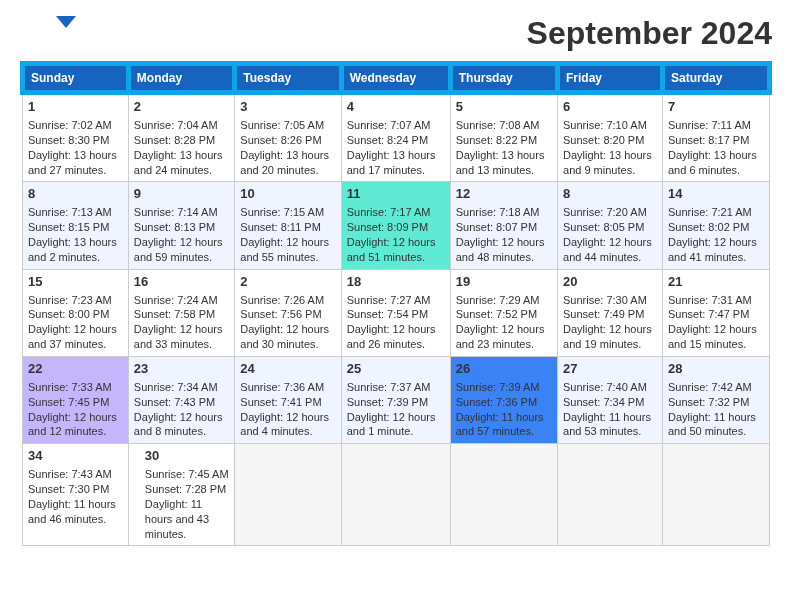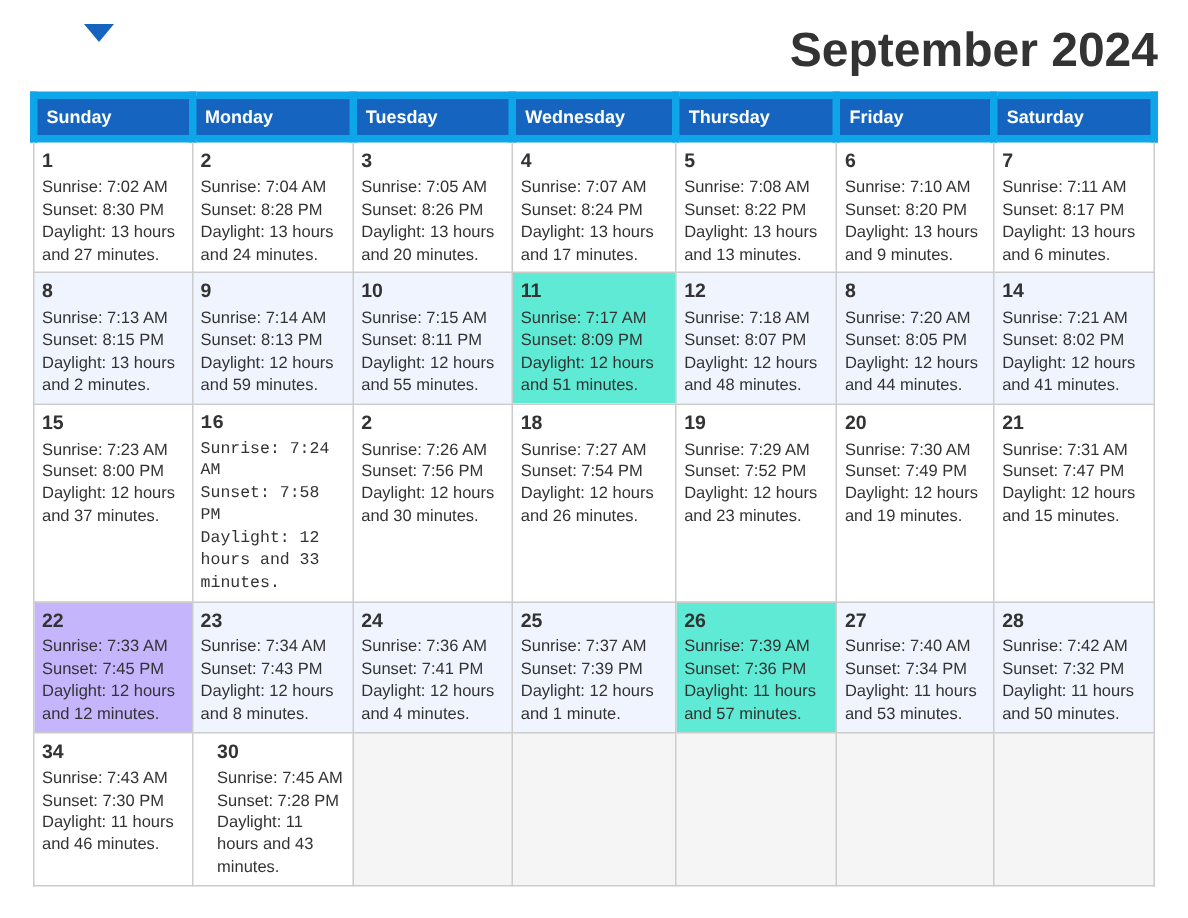--- a/index.html
+++ b/index.html
@@ -158,33 +158,33 @@
           <td style="background: rgb(240, 244, 255);"><span class="day-number">8</span><span class="day-info">Sunrise: 7:13 AM<br>Sunset: 8:15 PM<br>Daylight: 13 hours and 2 minutes.</span></td>
           <td style="background: rgb(240, 244, 255);"><span class="day-number">9</span><span class="day-info">Sunrise: 7:14 AM<br>Sunset: 8:13 PM<br>Daylight: 12 hours and 59 minutes.</span></td>
           <td style="background: rgb(240, 244, 255);"><span class="day-number">10</span><span class="day-info">Sunrise: 7:15 AM<br>Sunset: 8:11 PM<br>Daylight: 12 hours and 55 minutes.</span></td>
           <td style="background: #5eead4;"><span class="day-number">11</span><span class="day-info">Sunrise: 7:17 AM<br>Sunset: 8:09 PM<br>Daylight: 12 hours and 51 minutes.</span></td>
           <td style="background: rgb(240, 244, 255);"><span class="day-number">12</span><span class="day-info">Sunrise: 7:18 AM<br>Sunset: 8:07 PM<br>Daylight: 12 hours and 48 minutes.</span></td>
           <td style="background: rgb(240, 244, 255);"><span class="day-number">8</span><span class="day-info">Sunrise: 7:20 AM<br>Sunset: 8:05 PM<br>Daylight: 12 hours and 44 minutes.</span></td>
           <td style="background: rgb(240, 244, 255);"><span class="day-number">14</span><span class="day-info">Sunrise: 7:21 AM<br>Sunset: 8:02 PM<br>Daylight: 12 hours and 41 minutes.</span></td>
         </tr>
         <tr>
           <td style="background: rgb(255, 255, 255);"><span class="day-number">15</span><span class="day-info">Sunrise: 7:23 AM<br>Sunset: 8:00 PM<br>Daylight: 12 hours and 37 minutes.</span></td>
-          <td style="background: rgb(255, 255, 255); font-family: Liberation Mono, monospace;"><span class="day-number">16</span><span class="day-info">Sunrise: 7:24 AM<br>Sunset: 7:58 PM<br>Daylight: 12 hours and 33 minutes.</span></td>
+          <td style="background: rgb(255, 255, 255);"><span class="day-number">16</span><span class="day-info">Sunrise: 7:24 AM<br>Sunset: 7:58 PM<br>Daylight: 12 hours and 33 minutes.</span></td>
           <td style="background: rgb(255, 255, 255);"><span class="day-number">2</span><span class="day-info">Sunrise: 7:26 AM<br>Sunset: 7:56 PM<br>Daylight: 12 hours and 30 minutes.</span></td>
           <td style="background: rgb(255, 255, 255);"><span class="day-number">18</span><span class="day-info">Sunrise: 7:27 AM<br>Sunset: 7:54 PM<br>Daylight: 12 hours and 26 minutes.</span></td>
           <td style="background: rgb(255, 255, 255);"><span class="day-number">19</span><span class="day-info">Sunrise: 7:29 AM<br>Sunset: 7:52 PM<br>Daylight: 12 hours and 23 minutes.</span></td>
           <td style="background: rgb(255, 255, 255);"><span class="day-number">20</span><span class="day-info">Sunrise: 7:30 AM<br>Sunset: 7:49 PM<br>Daylight: 12 hours and 19 minutes.</span></td>
           <td style="background: rgb(255, 255, 255);"><span class="day-number">21</span><span class="day-info">Sunrise: 7:31 AM<br>Sunset: 7:47 PM<br>Daylight: 12 hours and 15 minutes.</span></td>
         </tr>
         <tr>
           <td style="background: #c4b5fd;"><span class="day-number">22</span><span class="day-info">Sunrise: 7:33 AM<br>Sunset: 7:45 PM<br>Daylight: 12 hours and 12 minutes.</span></td>
           <td style="background: rgb(240, 244, 255);"><span class="day-number">23</span><span class="day-info">Sunrise: 7:34 AM<br>Sunset: 7:43 PM<br>Daylight: 12 hours and 8 minutes.</span></td>
           <td style="background: rgb(240, 244, 255);"><span class="day-number">24</span><span class="day-info">Sunrise: 7:36 AM<br>Sunset: 7:41 PM<br>Daylight: 12 hours and 4 minutes.</span></td>
           <td style="background: rgb(240, 244, 255);"><span class="day-number">25</span><span class="day-info">Sunrise: 7:37 AM<br>Sunset: 7:39 PM<br>Daylight: 12 hours and 1 minute.</span></td>
-          <td style="background: #5eead4; margin-top: 40px;"><span class="day-number">26</span><span class="day-info">Sunrise: 7:39 AM<br>Sunset: 7:36 PM<br>Daylight: 11 hours and 57 minutes.</span></td>
+          <td style="background: #3b82f6; margin-top: 40px;"><span class="day-number">26</span><span class="day-info">Sunrise: 7:39 AM<br>Sunset: 7:36 PM<br>Daylight: 11 hours and 57 minutes.</span></td>
           <td style="background: rgb(240, 244, 255);"><span class="day-number">27</span><span class="day-info">Sunrise: 7:40 AM<br>Sunset: 7:34 PM<br>Daylight: 11 hours and 53 minutes.</span></td>
           <td style="background: rgb(240, 244, 255);"><span class="day-number">28</span><span class="day-info">Sunrise: 7:42 AM<br>Sunset: 7:32 PM<br>Daylight: 11 hours and 50 minutes.</span></td>
         </tr>
         <tr>
           <td style="background: rgb(255, 255, 255);"><span class="day-number">34</span><span class="day-info">Sunrise: 7:43 AM<br>Sunset: 7:30 PM<br>Daylight: 11 hours and 46 minutes.</span></td>
           <td style="background: rgb(255, 255, 255); padding-left: 16px;"><span class="day-number">30</span><span class="day-info">Sunrise: 7:45 AM<br>Sunset: 7:28 PM<br>Daylight: 11 hours and 43 minutes.</span></td>
           <td class="empty" style="background: rgb(245, 245, 245);"></td>
           <td class="empty" style="background: rgb(245, 245, 245);"></td>
           <td class="empty" style="background: rgb(245, 245, 245);"></td>
           <td class="empty" style="background: rgb(245, 245, 245);"></td>

